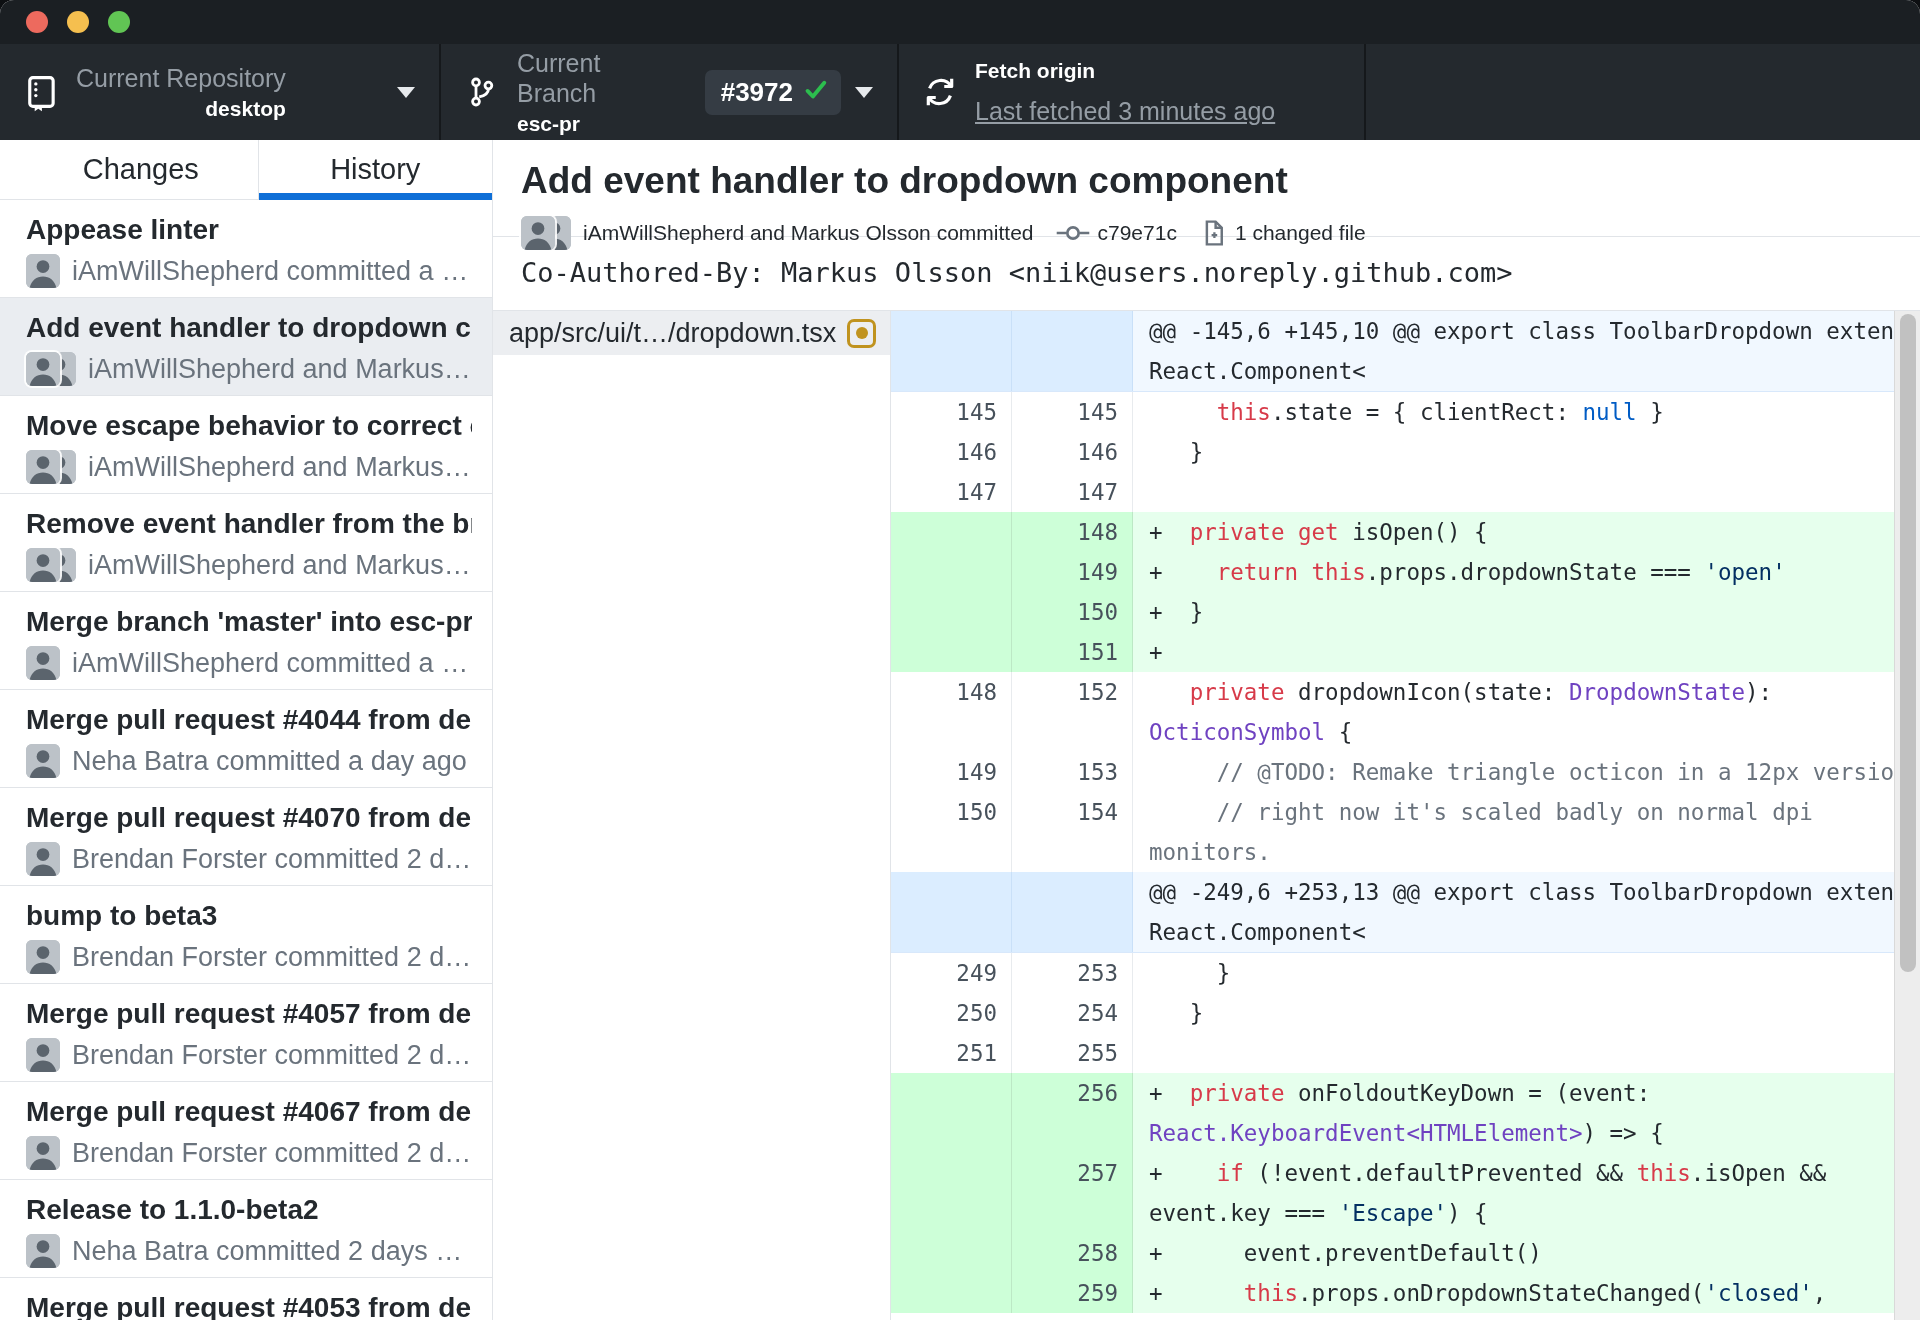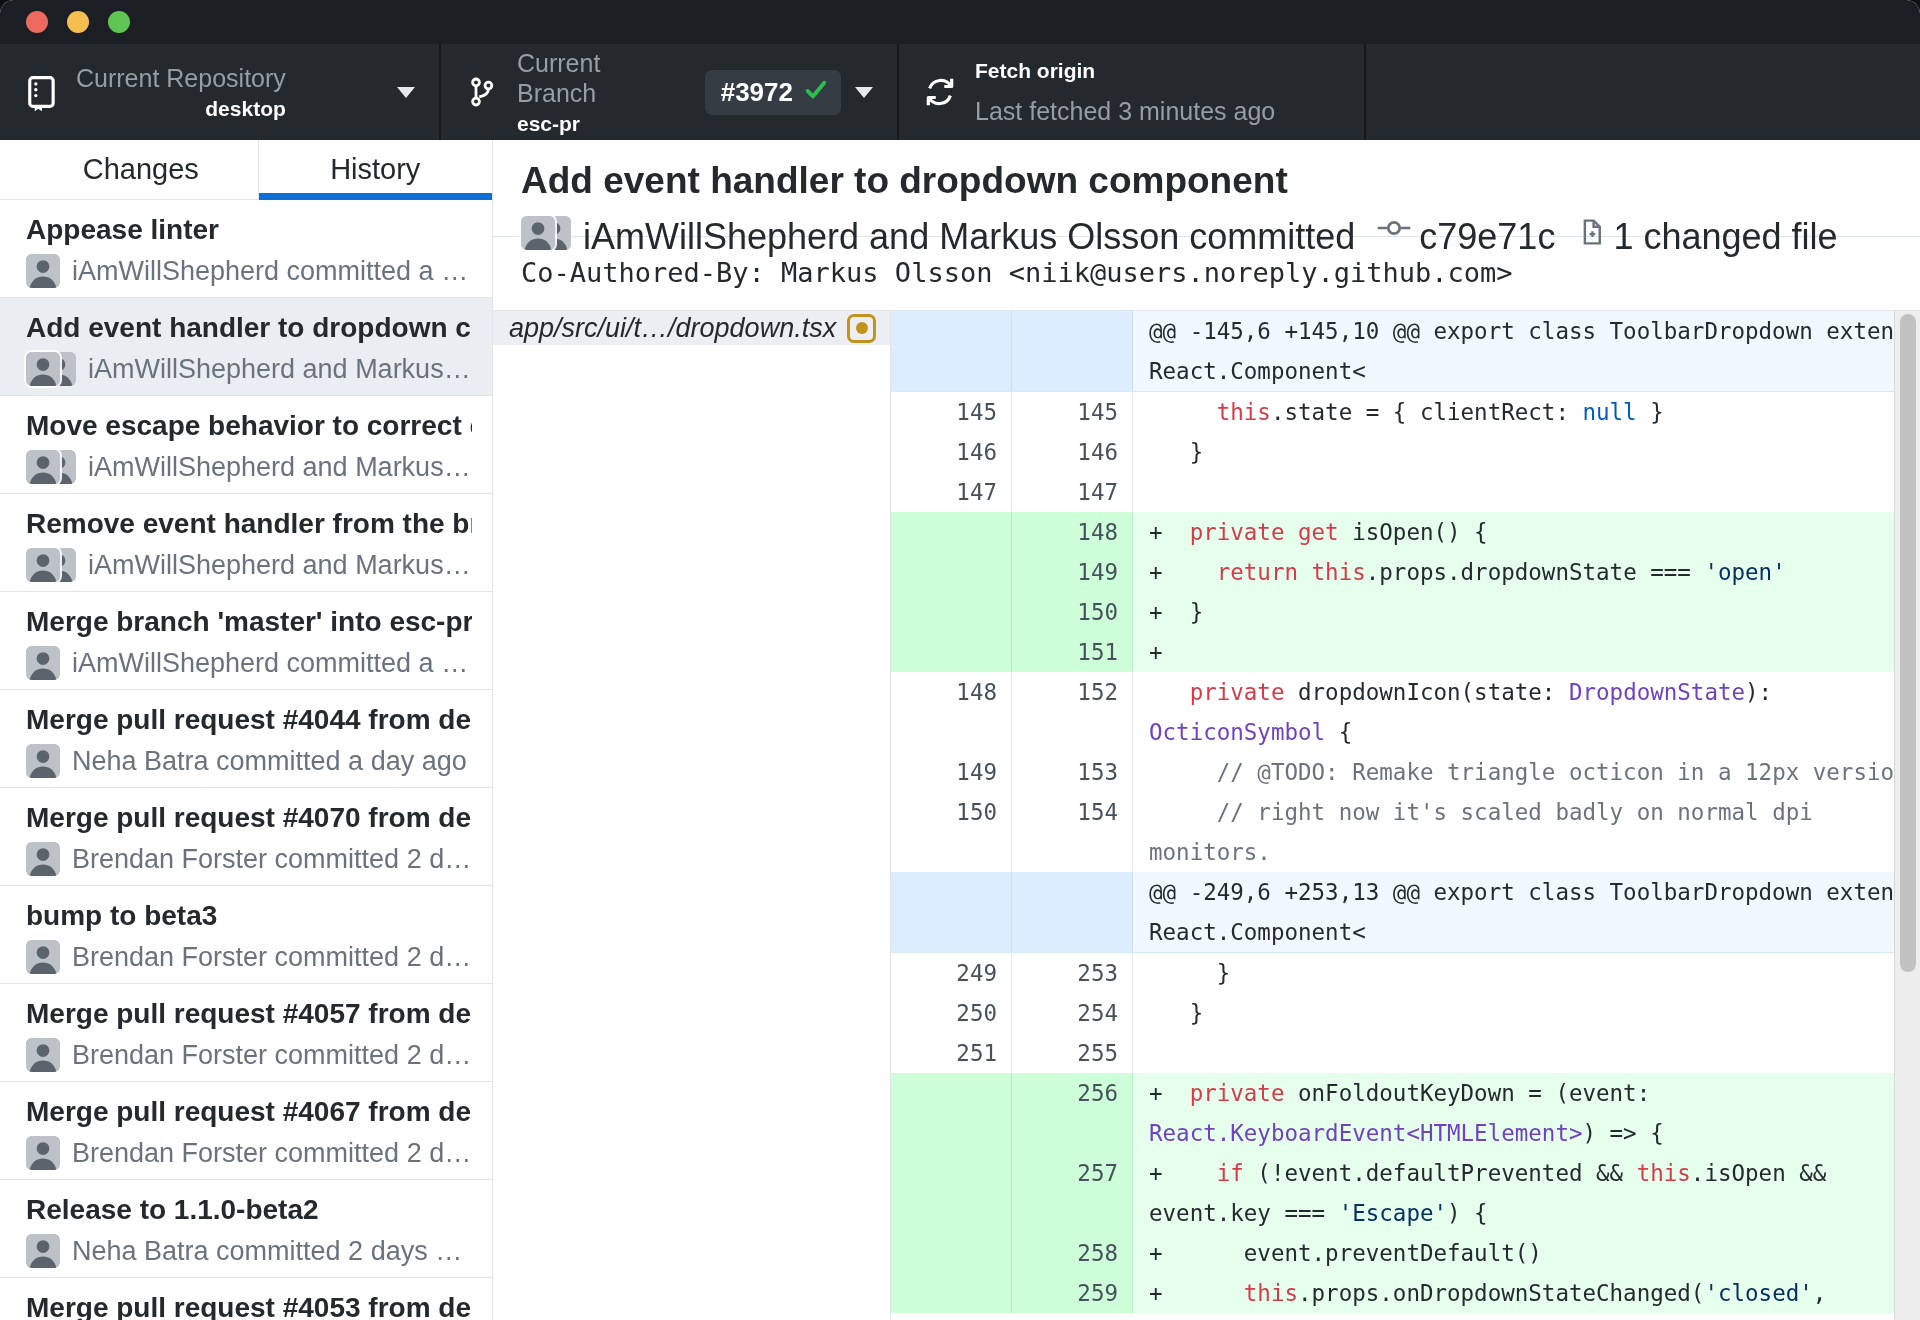--- a/index.html
+++ b/index.html
@@ -44,28 +44,28 @@
   .avatar{width:34px;height:34px;border-radius:6px;background:#bcc2c8;overflow:hidden;flex:none;position:relative;}
   .avatar svg{display:block;width:34px;height:34px;}
   .av-stack{display:flex;margin-right:12px;}
   .av-stack .avatar+.avatar{margin-left:-18px;box-shadow:2px 0 0 0 #fff inset;}
   .av-stack .avatar:first-child{z-index:1;box-shadow:0 0 0 2px rgba(255,255,255,.9);}
   .commit-meta .who{font-size:27px;color:var(--muted);white-space:nowrap;overflow:hidden;text-overflow:ellipsis;}
   
   .main{flex:1;display:flex;flex-direction:column;min-width:0;}
   .commit-header{height:97px;padding:20px 0 0 28px;border-bottom:1px solid var(--border);flex:none;}
   .commit-header h1{margin:0;font-size:37px;line-height:42px;font-weight:bold;color:var(--text);}
-  .meta-row{display:flex;align-items:flex-start;margin-top:14px;font-size:36px;color:var(--text);}
+  .meta-row{display:flex;align-items:center;margin-top:14px;font-size:21px;color:var(--text);}
   .meta-row .sep{width:22px;flex:none;}
   .meta-ic{color:#6a737d;display:flex;margin-right:8px;flex:none;}
   .description{height:74px;padding:20px 0 0 28px;border-bottom:1px solid var(--border);
     font-family:"DejaVu Sans Mono",monospace;font-size:27px;color:var(--text);flex:none;}
   .content-row{flex:1;display:flex;position:relative;min-height:0;}
   .file-panel{width:398px;border-right:1px solid var(--border);flex:none;background:#fff;}
-  .file-row{height:34px;background:#eceef1;display:flex;align-items:center;padding:0 14px 0 16px;cursor:pointer;font-style:italic;}
+  .file-row{height:44px;background:#eceef1;display:flex;align-items:center;padding:0 14px 0 16px;cursor:pointer;}
   .file-path{font-size:27px;color:var(--text);flex:1;white-space:nowrap;overflow:hidden;}
   .mod-icon{width:29px;height:29px;border:3px solid var(--modified-icon);border-radius:7px;
     display:flex;align-items:center;justify-content:center;flex:none;}
   .mod-icon i{width:12px;height:12px;border-radius:50%;background:var(--modified-icon);}
   
   .diff{flex:1;overflow:hidden;font-family:"DejaVu Sans Mono",monospace;font-size:22.5px;line-height:40px;}
   .diff-row{display:flex;min-height:40px;}
   .g1,.g2{width:121px;flex:none;text-align:right;padding-right:14px;color:#47515b;
     border-right:1px solid #e8ebee;}
   .code{flex:none;width:792px;padding-left:16px;white-space:pre-wrap;overflow-wrap:break-word;color:var(--text);}
@@ -144,21 +144,21 @@
       <span class="tb-icon">
         <svg width="34" height="40" viewBox="0 0 16 16" fill="none" stroke="#fff" stroke-width="1.5">
           <path d="M13.2 5.3A5.6 5.6 0 0 0 3.1 6.3"></path>
           <path d="M2.8 10.7a5.6 5.6 0 0 0 10.1-1"></path>
           <path d="M13.5 1.8v3.6h-3.5" stroke-linejoin="round"></path>
           <path d="M2.5 14.2v-3.6H6" stroke-linejoin="round"></path>
         </svg>
       </span>
       <div class="tb-text">
         <div class="tb-value" style="margin-top:0;">Fetch origin</div>
-        <div class="tb-label" style="margin-top:12px;">Last fetched 3 minutes ago</div>
+        <div class="tb-label" style="margin-top:12px;text-decoration:underline;">Last fetched 3 minutes ago</div>
       </div>
     </div>
   </div>
 
   <div class="body-row">
 
     <div class="sidebar">
       <div class="tab-bar" id="tab-bar">
           <div class="tab">Changes</div>
           <div class="tab active">History</div>

